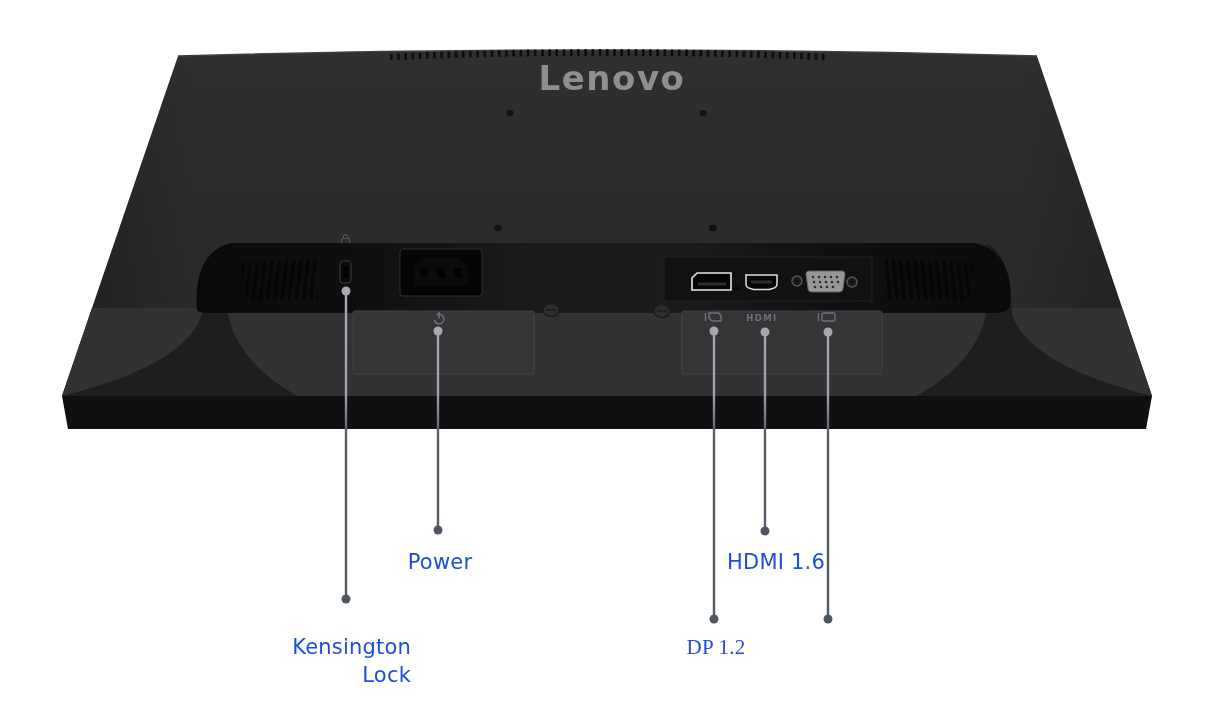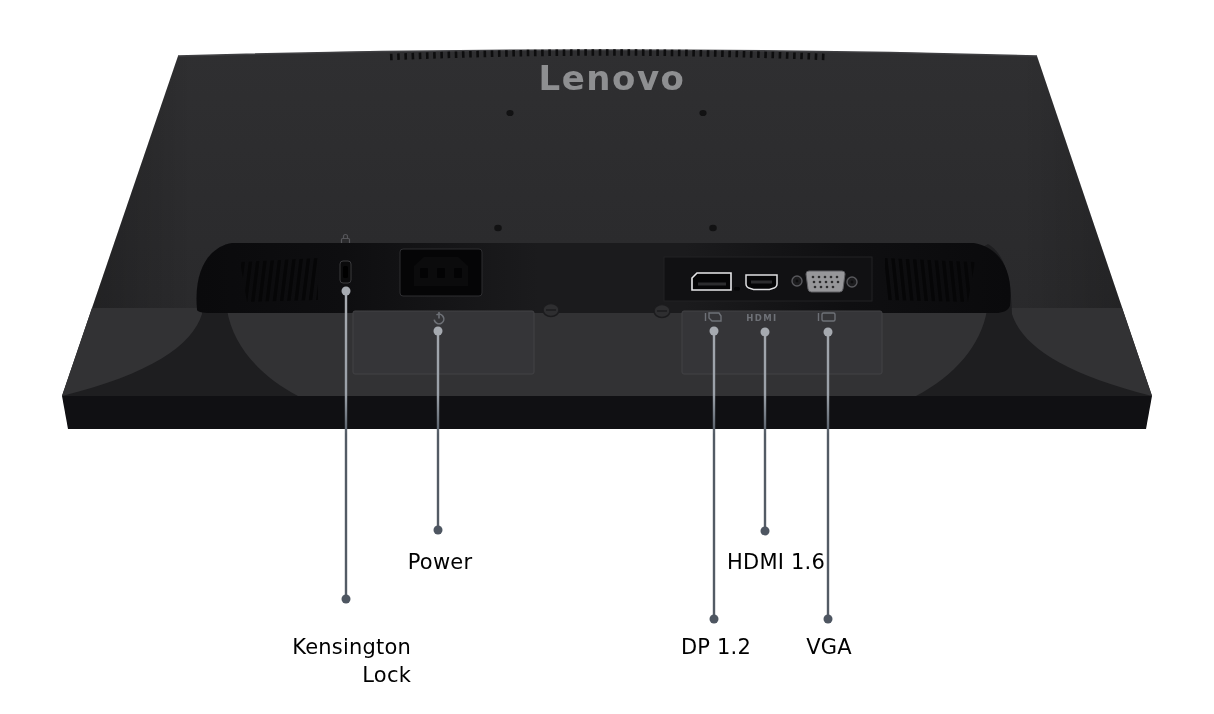--- a/index.html
+++ b/index.html
@@ -2,29 +2,29 @@
 <html><head>
 <meta charset="utf-8">
 <style>
   html,body{margin:0;padding:0;background:#ffffff;}
   body{width:1214px;height:714px;position:relative;overflow:hidden;
        font-family:"DejaVu Sans","Liberation Sans",sans-serif;}
   .stage{position:absolute;left:0;top:0;width:1025px;height:714px;}
   svg{position:absolute;left:0;top:0;display:block;}
   .callout-label{
     position:absolute;
-    color:#000000;
+    color:#1d4ed8;
     font-size:21px;
     line-height:28px;
     text-align:center;
     letter-spacing:.2px;
   }
   .lbl-power{left:360px;top:548px;width:160px;}
   .lbl-kensington{left:281px;top:633px;width:130px;text-align:right;}
-  .lbl-dp{left:636px;top:633px;width:160px;}
+  .lbl-dp{left:636px;top:633px;width:160px;font-family:Liberation Serif, serif;}
   .lbl-hdmi{left:696px;top:548px;width:160px;}
   .lbl-vga{left:749px;top:633px;width:160px;}
 </style>
 </head>
 <body>
 
 <div class="stage">
 
 <svg width="1214" height="714" viewBox="0 0 1214 714">
   <defs>
@@ -194,14 +194,13 @@
     <circle cx="714" cy="619" r="4.5"></circle>
     <circle cx="765" cy="531" r="4.5"></circle>
     <circle cx="828" cy="619" r="4.5"></circle>
   </g>
 </svg>
 
   <div class="callout-label lbl-power">Power</div>
   <div class="callout-label lbl-kensington">Kensington Lock</div>
   <div class="callout-label lbl-dp">DP 1.2</div>
   <div class="callout-label lbl-hdmi">HDMI 1.6</div>
-  <div class="callout-label lbl-vga">VGA</div>
 </div>
 
 </body></html>

